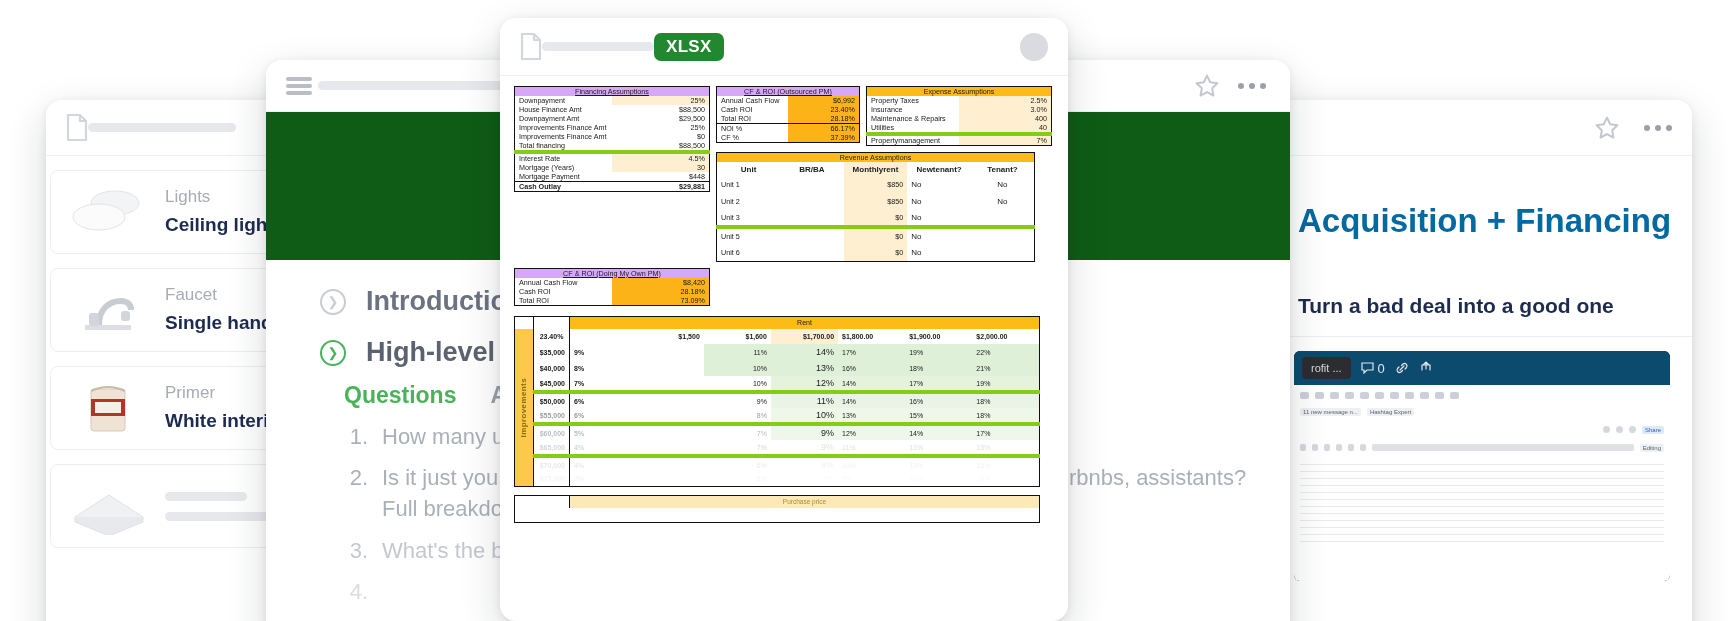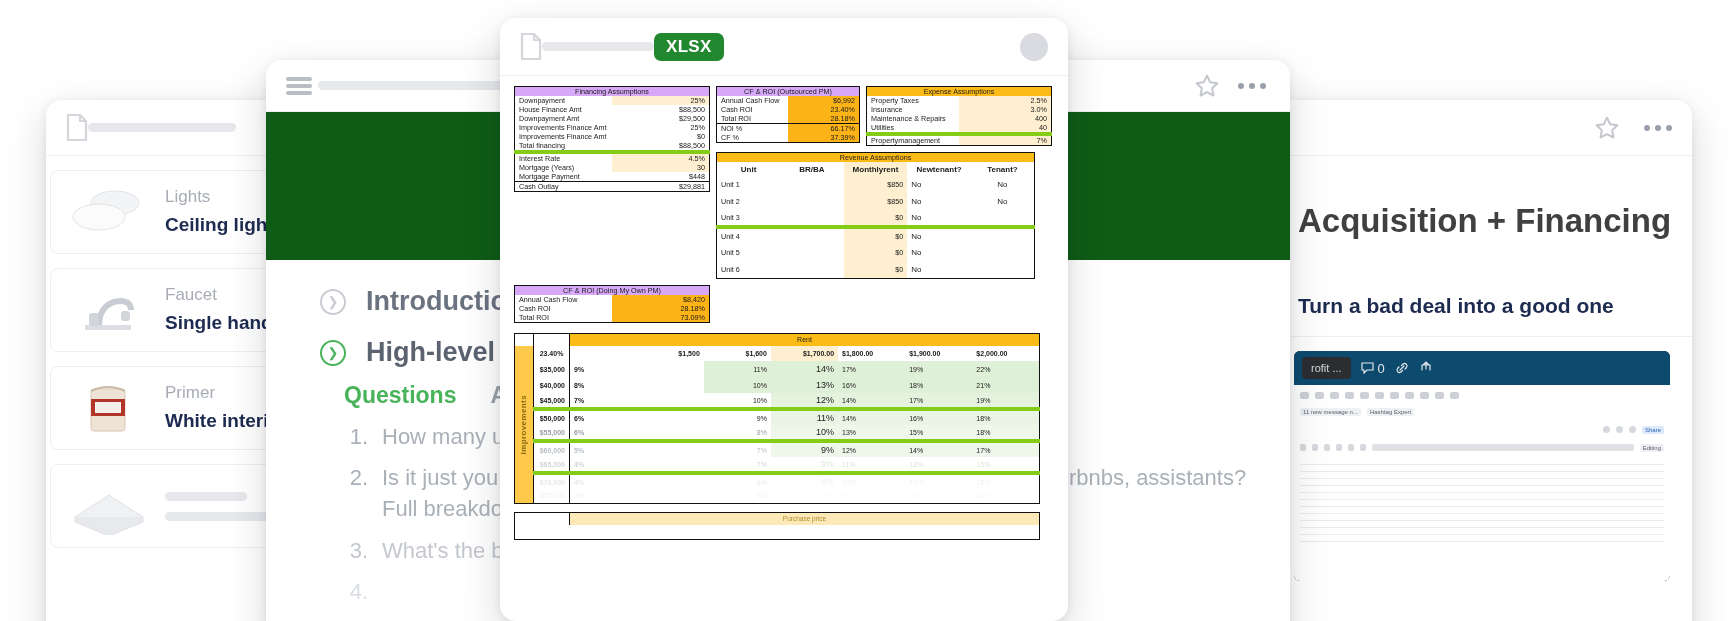--- a/index.html
+++ b/index.html
@@ -65,21 +65,21 @@
     height: 84px;
   }
   .mat-thumb { width: 78px; height: 58px; flex: 0 0 auto; }
   .mat-cat { font-size: 17px; color: #a7acb5; line-height: 1.2; }
   .mat-name { font-size: 19px; color: #1d2b50; font-weight: 700; margin-top: 6px; line-height:1.2; white-space: nowrap; }
   .mat-skel { height: 9px; border-radius: 5px; background: #e6e8ec; }
 
   
   #card-right { left: 1272px; top: 100px; width: 420px; height: 560px; }
   .rt-h1 {
-    font-size: 33px; font-weight: 800; color: #404040;
+    font-size: 33px; font-weight: 800; color: #0369a1;
     padding: 0 0 0 26px; margin-top: 46px; white-space: nowrap;
   }
   .rt-sub {
     font-size: 21px; font-weight: 700; color: #1d2b50;
     padding: 0 0 0 26px; margin-top: 54px; white-space: nowrap;
   }
   .rt-rule { height:1px; background:#eceef1; margin: 18px 0 0 0;}
   .shot {
     margin: 14px 22px 0;
     height: 230px;
@@ -132,29 +132,29 @@
   .q-li { display:flex; gap: 14px; font-size: 22px; color:#aab0b8; line-height:1.42; margin-bottom: 10px;}
   .q-n { width: 24px; flex:0 0 auto; text-align:right;}
 
   
   #card-xlsx { left: 500px; top: 18px; width: 568px; height: 603px; }
   .xl-body { padding: 10px 14px 0; background:#fff; }
 
   table.g { border-collapse: collapse; table-layout: fixed; }
   .g td, .g th { padding: 0 4px; font-size: 7.2px; color:#1a1a1a; font-weight:400;
                  white-space: nowrap; overflow: hidden; }
-  .hdrP { background:#d7a8f7; font-weight:700; text-align:center; font-size:7.4px; color:#111; }
+  .hdrP { background:#d7a8f7; font-weight:700; text-align:center; font-size:7.4px; color:#111;text-decoration:underline; }
   .hdrY { background:#fdbb18; font-weight:700; text-align:center; font-size:7.4px; color:#111; }
   .blue { color:#2b2bd4; }
   .cream { background:#fdefd0; }
   .orange { background:#fbb317;margin-top:48px; }
   .num { text-align:right; }
   .outer { border: 1.4px solid #111; }
   .rowline { border-bottom: 4px solid #84cc16; }
-  .boldrow td { font-weight: 400; border-top: 1.2px solid #111; }
+  .boldrow td { font-weight: 700; border-top: 1.2px solid #111; }
 
   
   .rent td { font-size: 7px; padding: 0 4px; }
   .g1 { background:#dff0d8; } .g2 { background:#e4f2de; }
   .g3 { background:#e9f4e4; } .g4 { background:#eef7ea; }
   .gt1 { color:#2f6b33; font-weight:700;} .gt2 { color:#4d8450; }
   .gt3 { color:#74a377; } .gt4 { color:#9cc09e; } .gt5 { color:#bcd4bd; }
   .vert {
     writing-mode: vertical-rl; transform: rotate(180deg);
     font-weight:700; font-size:8px; color:#8a6a12; letter-spacing:.4px;
@@ -511,27 +511,20 @@
                 </tr>
             <tr style="height:17px">
                   <td>Unit 2</td>
               <td></td>
               <td class="num cream blue">$850</td>
               <td style="font-size:8px">No</td>
               <td style="font-size:8px;text-align:center">No</td>
                 </tr>
             <tr style="height:17px" class="rowline">
                   <td>Unit 3</td>
-              <td></td>
-              <td class="num cream blue">$0</td>
-              <td style="font-size:8px">No</td>
-              <td></td>
-                </tr>
-            <tr style="height:17px">
-                  <td>Unit 4</td>
               <td></td>
               <td class="num cream blue">$0</td>
               <td style="font-size:8px">No</td>
               <td></td>
                 </tr>
             <tr style="height:17px">
                   <td>Unit 5</td>
               <td></td>
               <td class="num cream blue">$0</td>
               <td style="font-size:8px">No</td>

